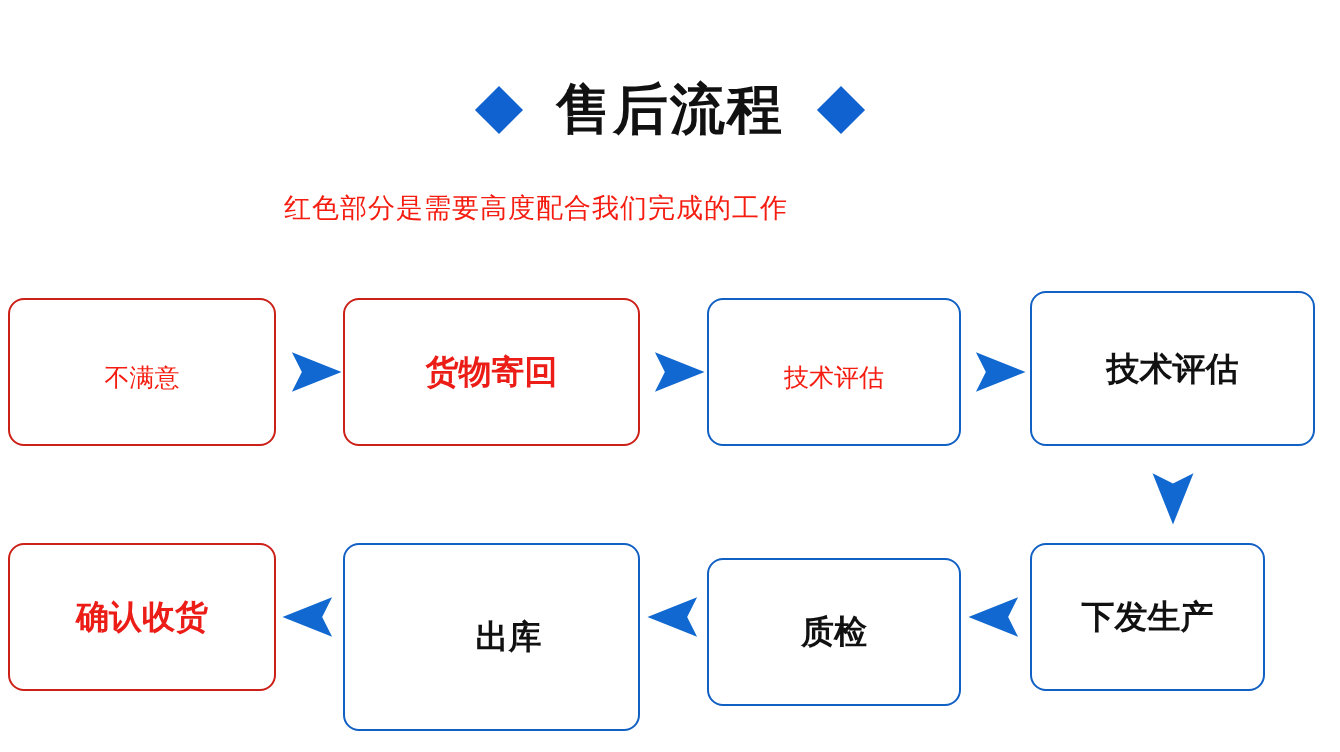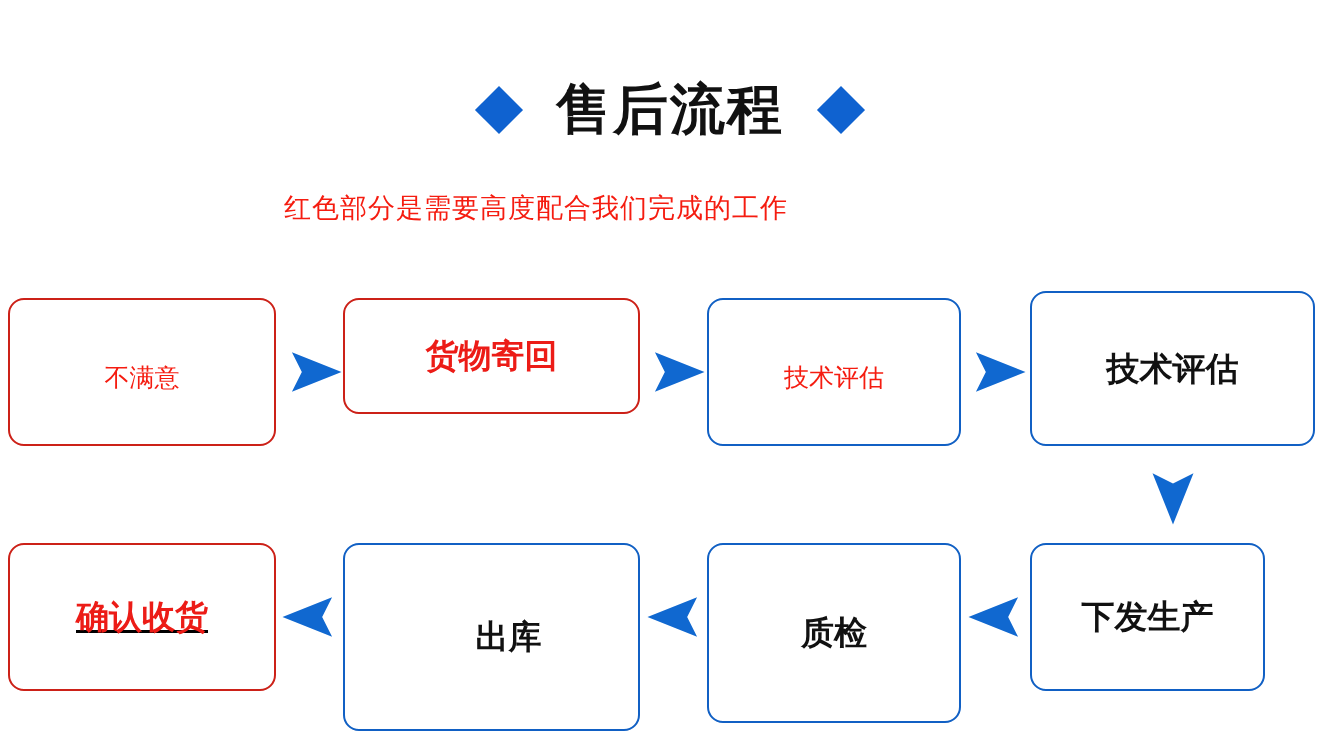--- a/index.html
+++ b/index.html
@@ -103,21 +103,21 @@
   <span class="title-text">售后流程</span>
   <span class="diamond"></span>
 </div>
 
 <div class="subtitle">红色部分是需要高度配合我们完成的工作</div>
 
 <div class="flow-box red" style="left:8px; top:298px; width:268px; height:148px;">
   <div class="box-sub">不满意</div>
 </div>
 
-<div class="flow-box red" style="left:343px; top:298px; width:297px; height:116px;">
+<div class="flow-box red" style="left:343px; top:298px; width:297px; height:148px;">
   <div class="box-title red">货物寄回</div>
 </div>
 
 <div class="flow-box blue" style="left:707px; top:298px; width:254px; height:148px;">
   <div class="box-sub">技术评估</div>
 </div>
 
 <div class="flow-box blue" style="left:1030px; top:291px; width:285px; height:155px;">
   <div class="box-title black">技术评估</div>
 </div>
@@ -137,29 +137,29 @@
     <polygon points="16,18 96,50 16,82 32,50" fill="#1068D0"></polygon>
   </svg>
 </div>
 
 <div class="arrow" style="left:1141px; top:463px; width:64px; height:64px;">
   <svg viewBox="0 0 100 100" xmlns="http://www.w3.org/2000/svg">
     <polygon points="18,16 50,96 82,16 50,32" fill="#1068D0"></polygon>
   </svg>
 </div>
 
-<div class="flow-box red" style="left:8px; top:543px; width:268px; height:148px;text-decoration:underline;">
+<div class="flow-box red" style="left:8px; top:543px; width:268px; height:148px;">
   <div class="box-title red">确认收货</div>
 </div>
 
 <div class="flow-box blue" style="left:343px; top:543px; width:297px; height:188px;padding-left:34px;">
   <div class="box-title black">出库</div>
 </div>
 
-<div class="flow-box blue" style="left:707px; top:543px; width:254px; height:180px;">
+<div class="flow-box blue" style="left:707px; top:558px; width:254px; height:148px;">
   <div class="box-title black">质检</div>
 </div>
 
 <div class="flow-box blue" style="left:1030px; top:543px; width:235px; height:148px;">
   <div class="box-title black">下发生产</div>
 </div>
 
 <div class="arrow" style="left:280px; top:586px;">
   <svg viewBox="0 0 100 100" xmlns="http://www.w3.org/2000/svg">
     <polygon points="84,18 4,50 84,82 68,50" fill="#1068D0"></polygon>

